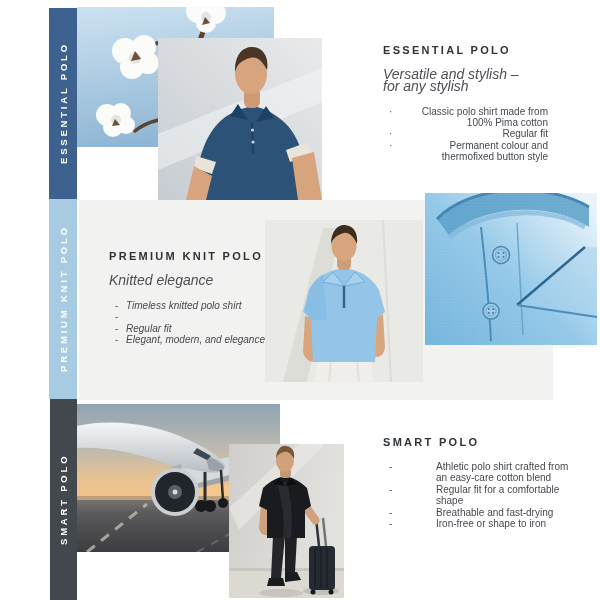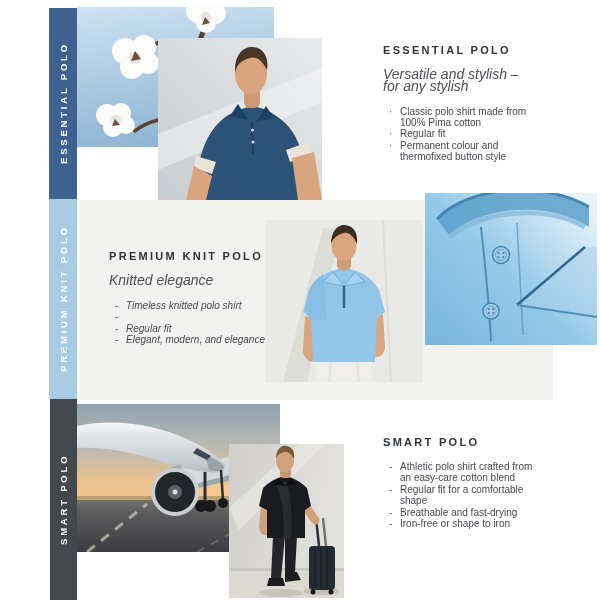--- a/index.html
+++ b/index.html
@@ -30,23 +30,23 @@
   .tblock-premium{left:109px;top:250px;width:180px;}
   .tblock-smart{left:383px;top:436px;}
   .sec-title{font-size:11px;font-weight:bold;letter-spacing:2.3px;color:#2e3338;
              margin:0 0 13px 0;white-space:nowrap;}
   .subwrap{margin:0 0 13px 0;}
   .sub{font-style:italic;font-size:14px;line-height:11.8px;color:#4c5055;}
   .bullets{display:flex;flex-direction:column;margin-left:6px;}
   .bullet{display:flex;font-size:10px;line-height:11.4px;color:#45494e;}
   .bm{flex:none;width:11px;color:#55595e;}
   .bt{display:block;}
-  .bullets-essential .bt{width:148px;}
+  .bullets-essential .bt{width:148px;text-align:right;}
   .bullets-premium .bt{width:150px;font-style:italic;}
-  .bullets-smart .bt{width:142px;}
+  .bullets-smart .bt{width:142px;margin-left:36px;}
 </style>
 </head>
 <body>
 
 <div class="canvas">
 
   <div class="abs panel-premium"></div>
 
   <div class="vtab vtab-essential">
     <span>ESSENTIAL POLO</span>

